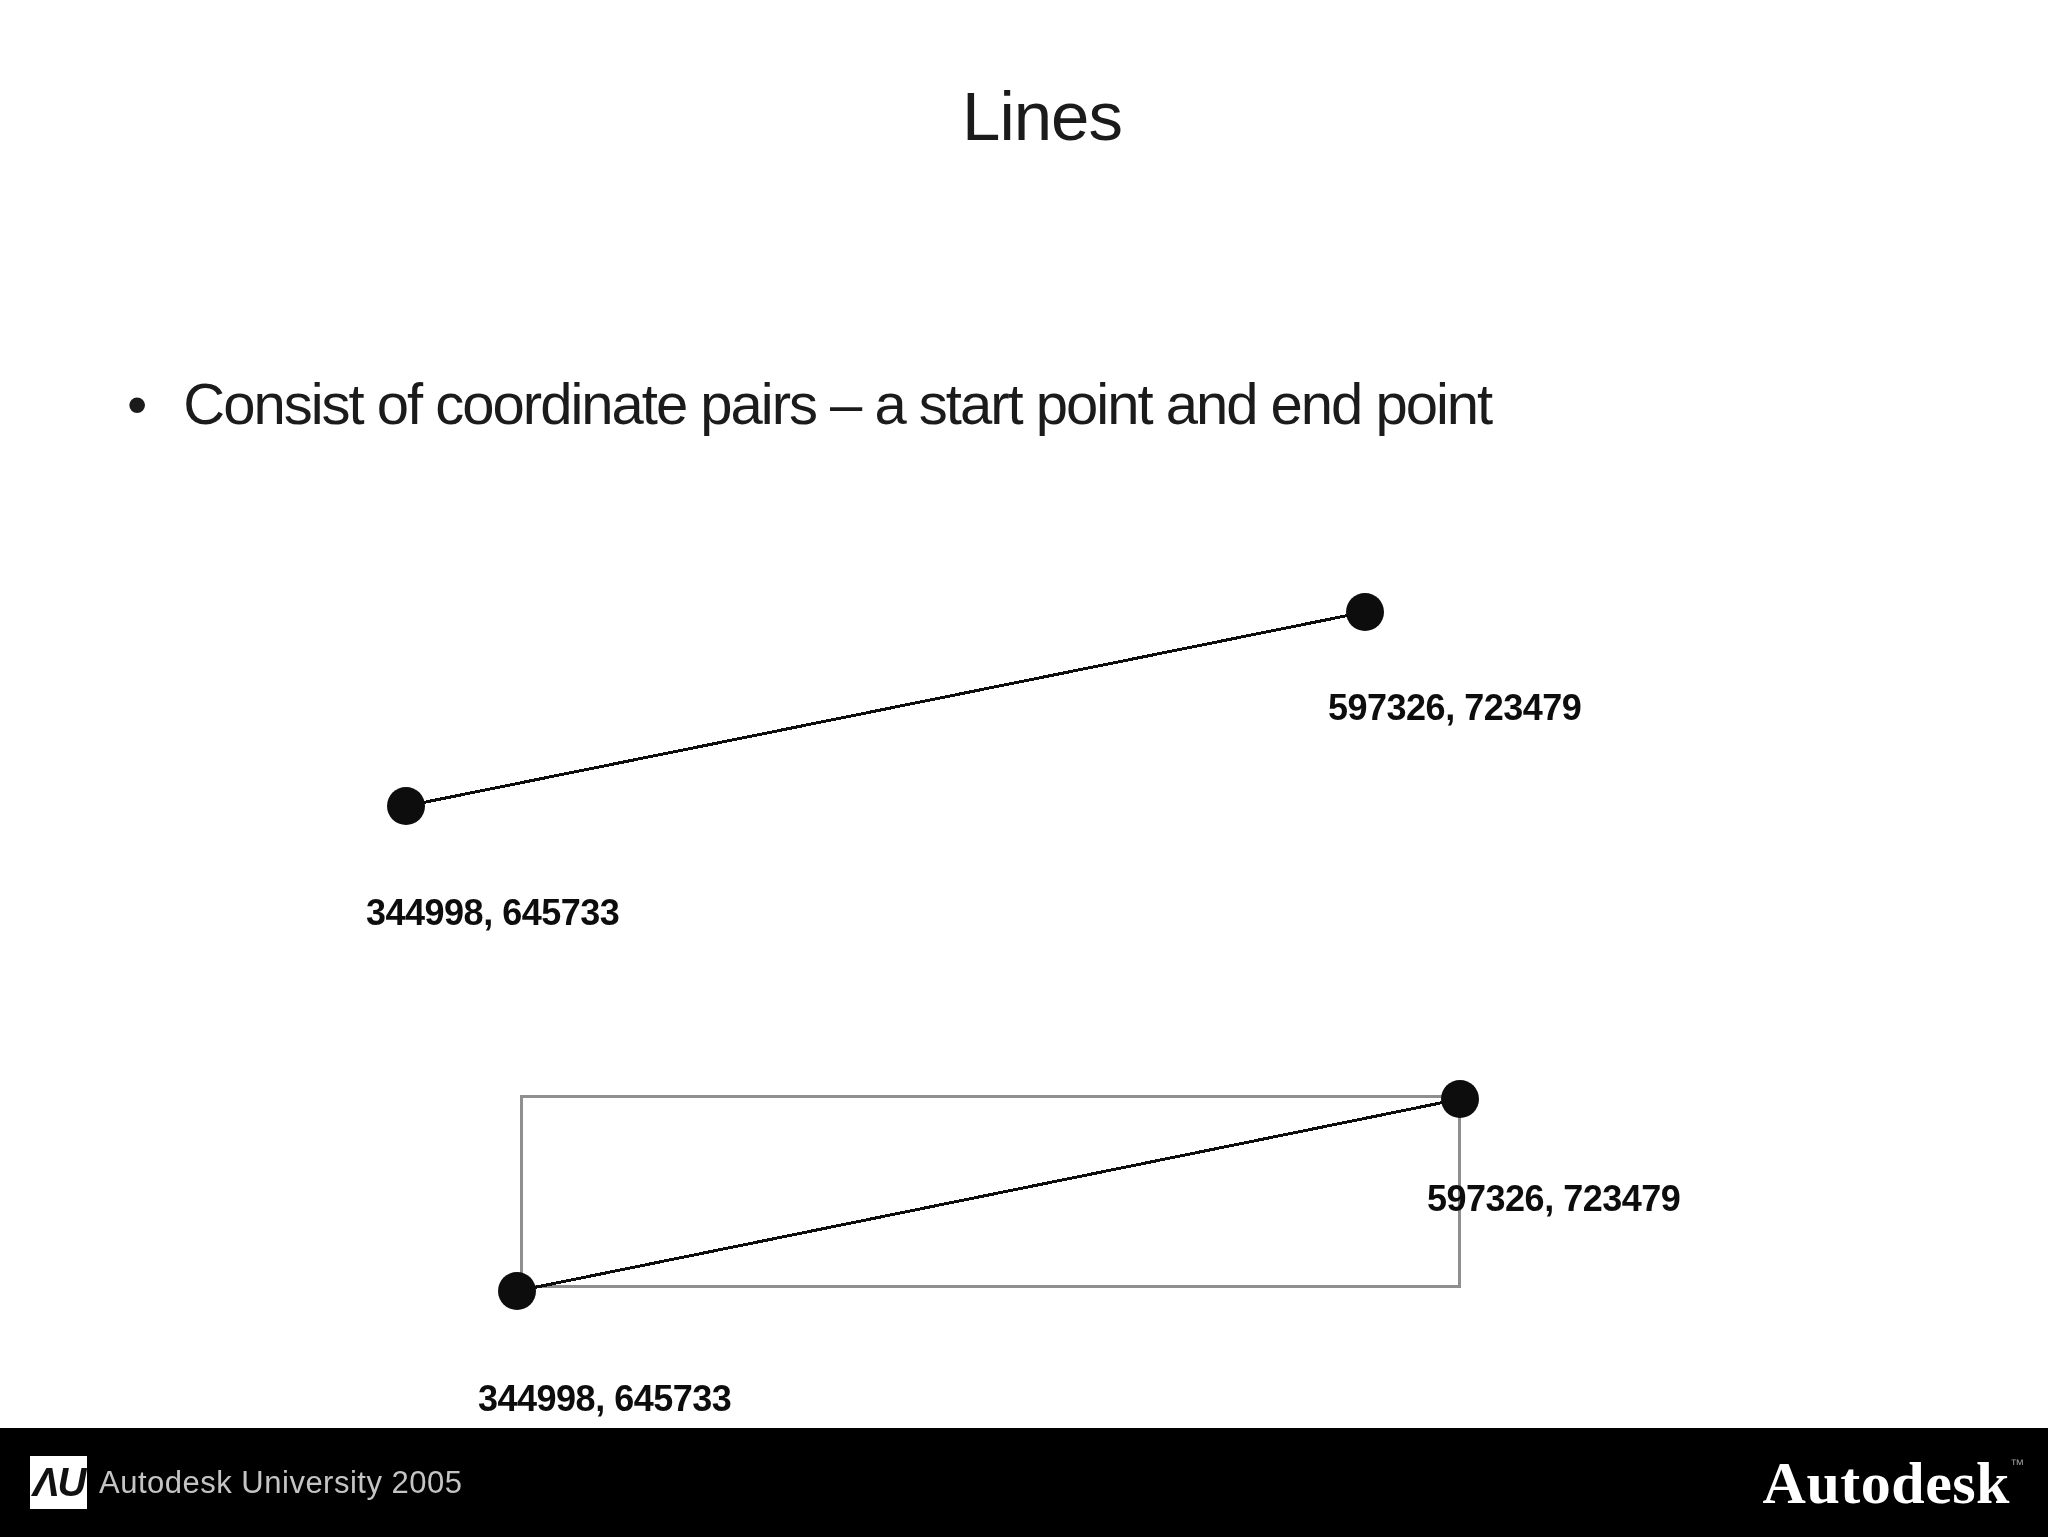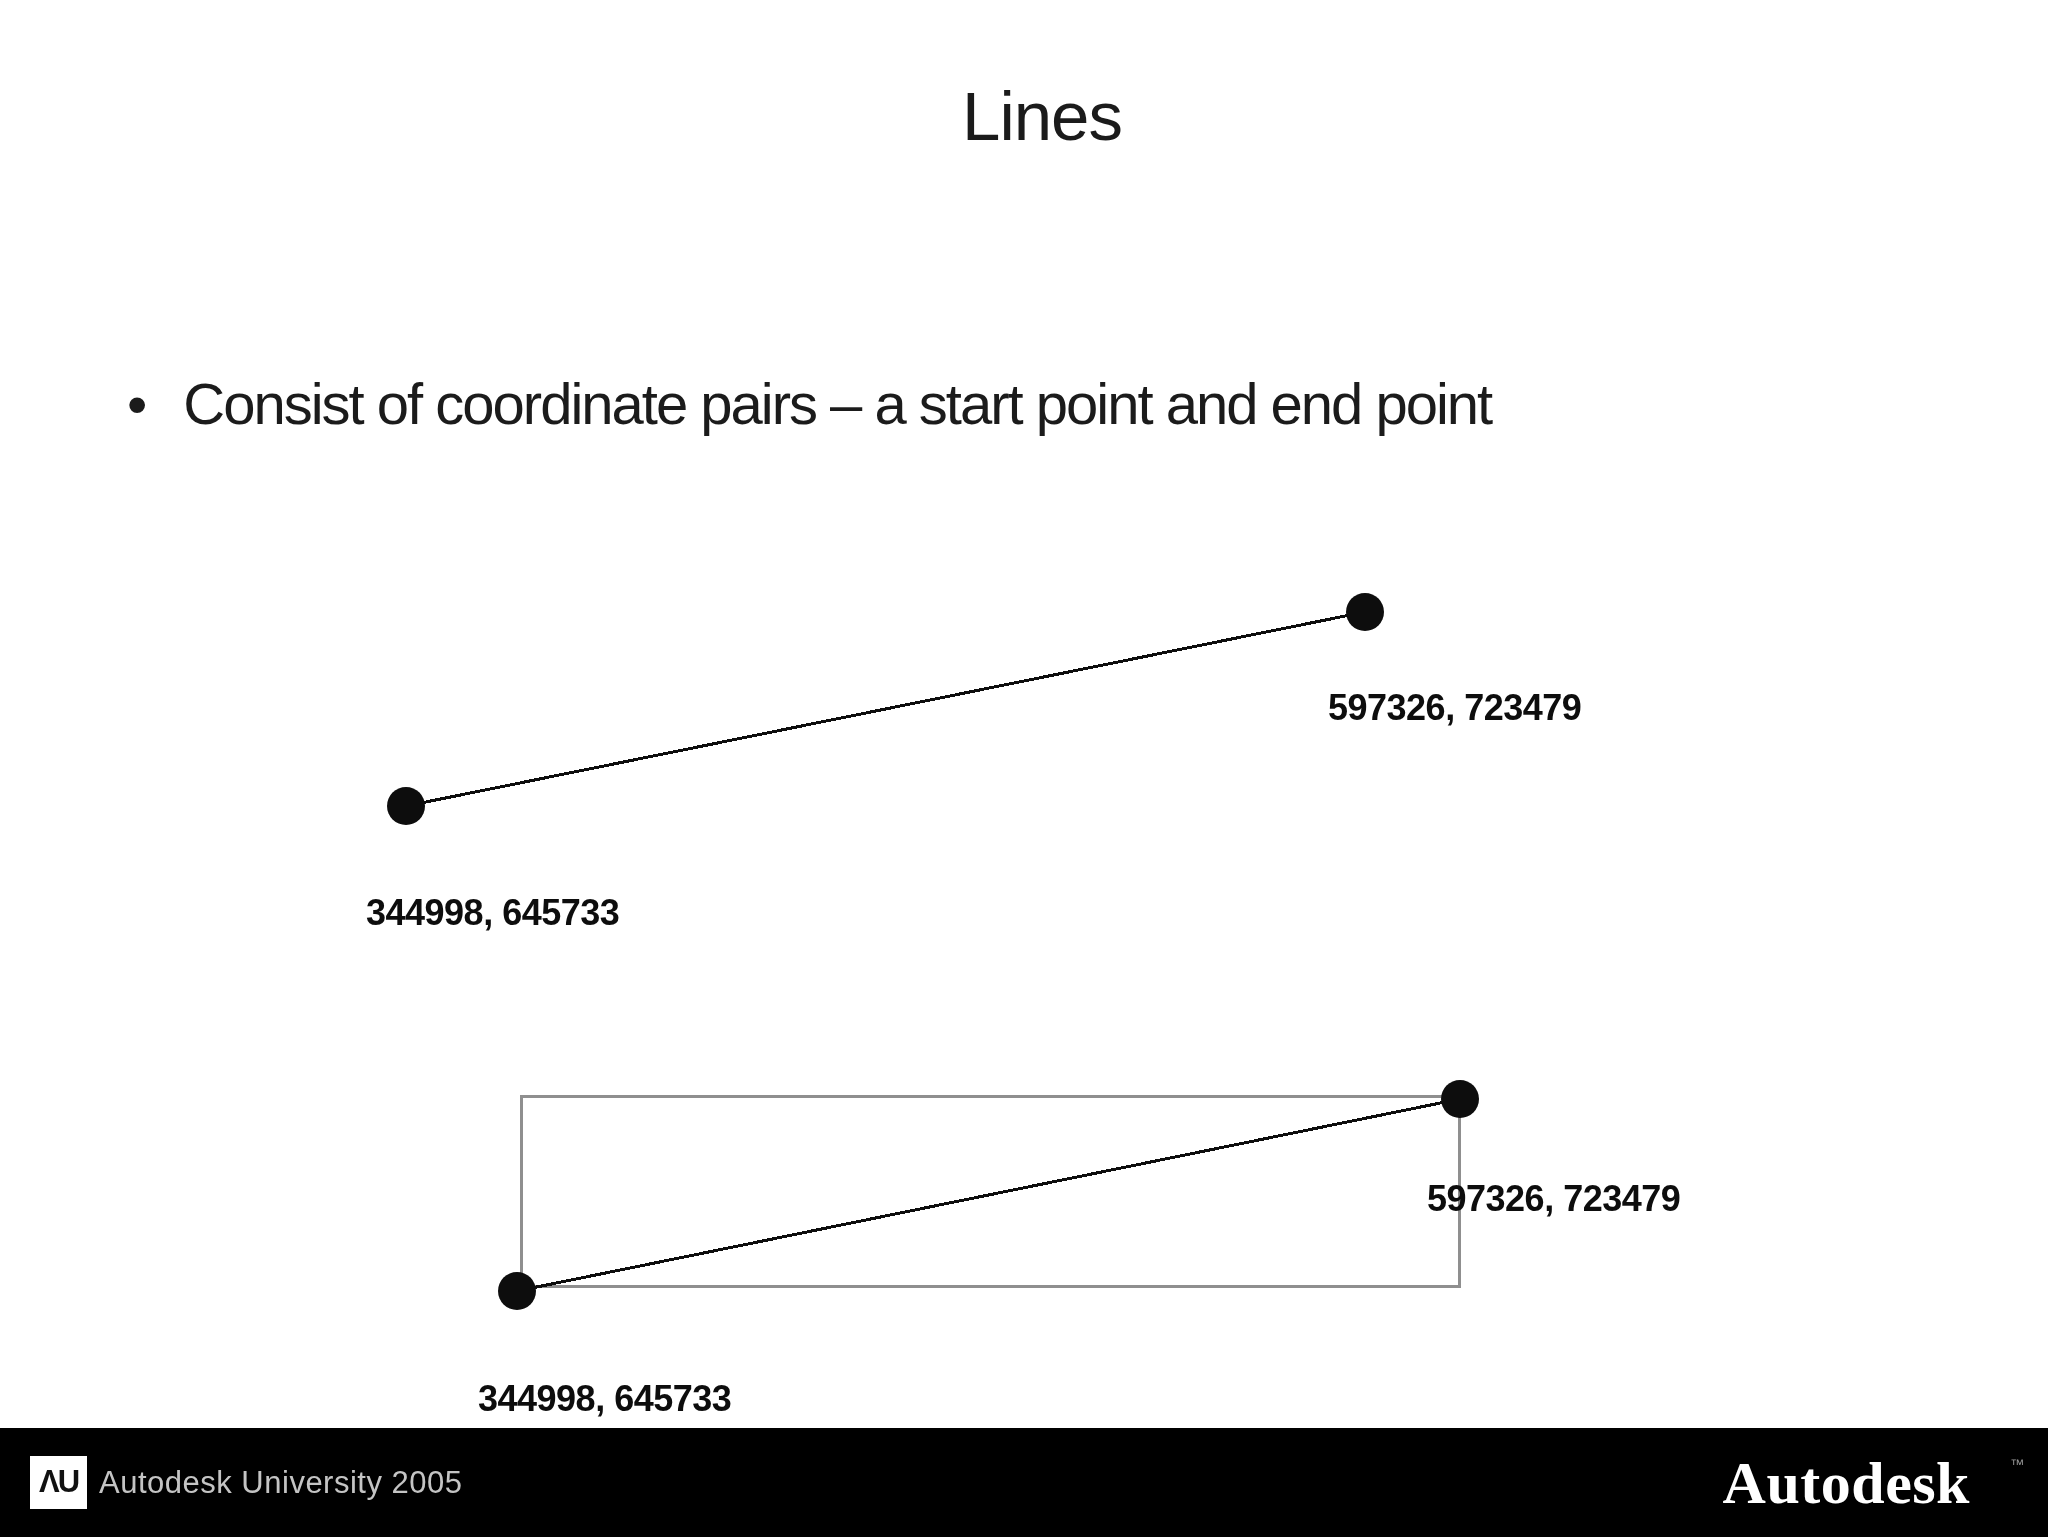--- a/index.html
+++ b/index.html
@@ -84,38 +84,38 @@
   }
   .au-badge{
     width:57px;height:53px;
     background:#ffffff;
     display:flex;
     align-items:center;
     justify-content:center;
     margin-right:12px;
   }
   .au-badge-glyph{
-    font-size:31px;
+    font-size:40px;
     font-weight:bold;
     letter-spacing:-2px;
     color:#111111;
     line-height:1;
     padding-bottom:2px;
+    font-style:italic;
   }
   .footer-conference{
     font-size:31px;
     color:var(--footer-text);
     letter-spacing:0.5px;
     white-space:nowrap;
   }
   .brand-wrap{
     display:flex;
     align-items:flex-start;
     white-space:nowrap;
-    gap:40px;
   }
   .autodesk-wordmark{
     font-family:"Liberation Serif", serif;
     font-weight:bold;
     font-size:60px;
     line-height:1;
     color:var(--brand-color);
     letter-spacing:0.5px;
   }
   .trademark{

